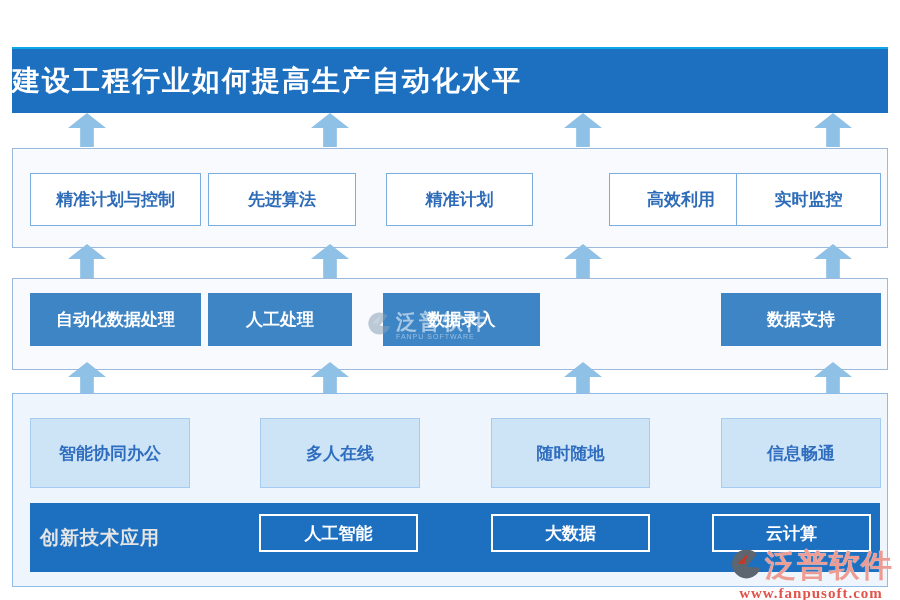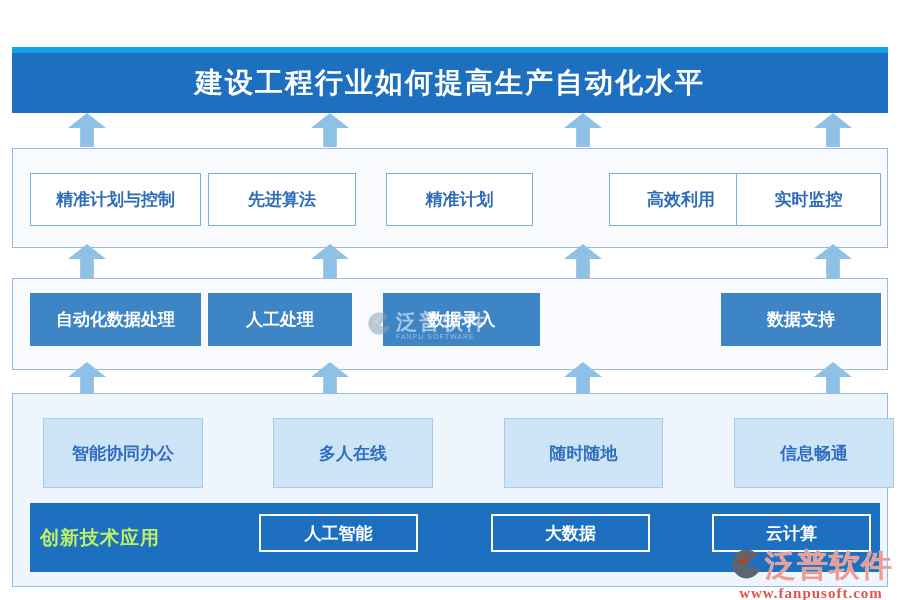--- a/index.html
+++ b/index.html
@@ -1,22 +1,22 @@
 <!DOCTYPE html>
 <html><head>
 <meta charset="utf-8">
 <style>
   html,body{margin:0;padding:0;background:#ffffff;}
   body{font-family:"Liberation Serif", serif;}
   .canvas{position:relative;width:900px;height:600px;background:#ffffff;overflow:hidden;}
 
   
   .banner{position:absolute;left:12px;top:47px;width:876px;height:66px;
-    background:#1d6fc0;border-top:6px solid #0ea5e9;box-sizing:border-box;
-    display:flex;align-items:center;justify-content:center;}
+    background:#1d6fc0;border-top:2px solid #0ea5e9;box-sizing:border-box;
+    display:flex;align-items:center;justify-content:flex-start;}
   .banner span{color:#ffffff;font-weight:bold;font-size:28px;letter-spacing:2px;}
 
   
   .arrow-row{position:absolute;left:0;width:900px;height:34px;}
   .rowA{top:113px;}  .rowB{top:244px;}  .rowC{top:362px;}
   .arrow{position:absolute;top:0;width:38px;height:34px;background:#8fc0e6;
     clip-path:polygon(50% 0%,100% 44%,68% 44%,68% 100%,32% 100%,32% 44%,0% 44%);}
   .a1{left:68px;} .a2{left:311px;} .a3{left:564px;} .a4{left:814px;}
 
   
@@ -31,28 +31,28 @@
     box-sizing:border-box;font-weight:bold;font-size:17px;}
   
   .box-white{top:24px;height:53px;background:#ffffff;border:1px solid #7aaede;color:#2e6cb8;font-family:Liberation Serif, serif;}
   .r2b1{left:17px;width:171px;} .r2b2{left:195px;width:148px;} .r2b3{left:373px;width:147px;}
   .r2b4{left:582px;width:144px;margin-left:14px;} .r2b5{left:723px;width:145px;}
   
   .box-blue{top:14px;height:53px;background:#3e85c6;color:#ffffff;}
   .r3b1{left:17px;width:171px;} .r3b2{left:195px;width:144px;} .r3b3{left:370px;width:157px;}
   .r3b4{left:543px;width:157px;} .r3b5{left:708px;width:160px;}
   
-  .box-light{top:24px;height:70px;background:#cde4f7;border:1px solid #a5cbf0;color:#2f6dbf;margin-left:13px;}
+  .box-light{top:24px;height:70px;background:#cde4f7;border:1px solid #a5cbf0;color:#2f6dbf;}
   .r4b1{left:17px;width:160px;} .r4b2{left:247px;width:160px;}
   .r4b3{left:478px;width:159px;} .r4b4{left:708px;width:160px;}
 
   
   .bottom-bar{position:absolute;left:17px;top:109px;width:850px;height:69px;background:#1d6fc0;}
   .bar-label{position:absolute;left:10px;top:0;height:69px;display:flex;align-items:center;
-    color:#bef264;font-weight:bold;font-size:19px;letter-spacing:1px;text-align:right;}
+    color:#e5e5e5;font-weight:bold;font-size:19px;letter-spacing:1px;text-align:right;}
   .box-outline{top:11px;height:38px;background:transparent;border:2px solid #ffffff;color:#ffffff;text-align:right;}
   .bb1{left:229px;width:159px;} .bb2{left:461px;width:159px;} .bb3{left:682px;width:159px;}
 
   
   .wm-mid{position:absolute;left:366px;top:312px;display:flex;align-items:flex-start;gap:4px;
     pointer-events:none;}
   .wm-mid .wm-logo{width:26px;height:26px;opacity:.55;}
   .wm-mid-col{display:flex;flex-direction:column;line-height:1;}
   .wm-mid-brand{font-size:21px;font-weight:bold;color:rgba(255,255,255,.55);letter-spacing:2px;}
   .wm-mid-sub{font-size:7px;color:rgba(255,255,255,.45);letter-spacing:1px;

